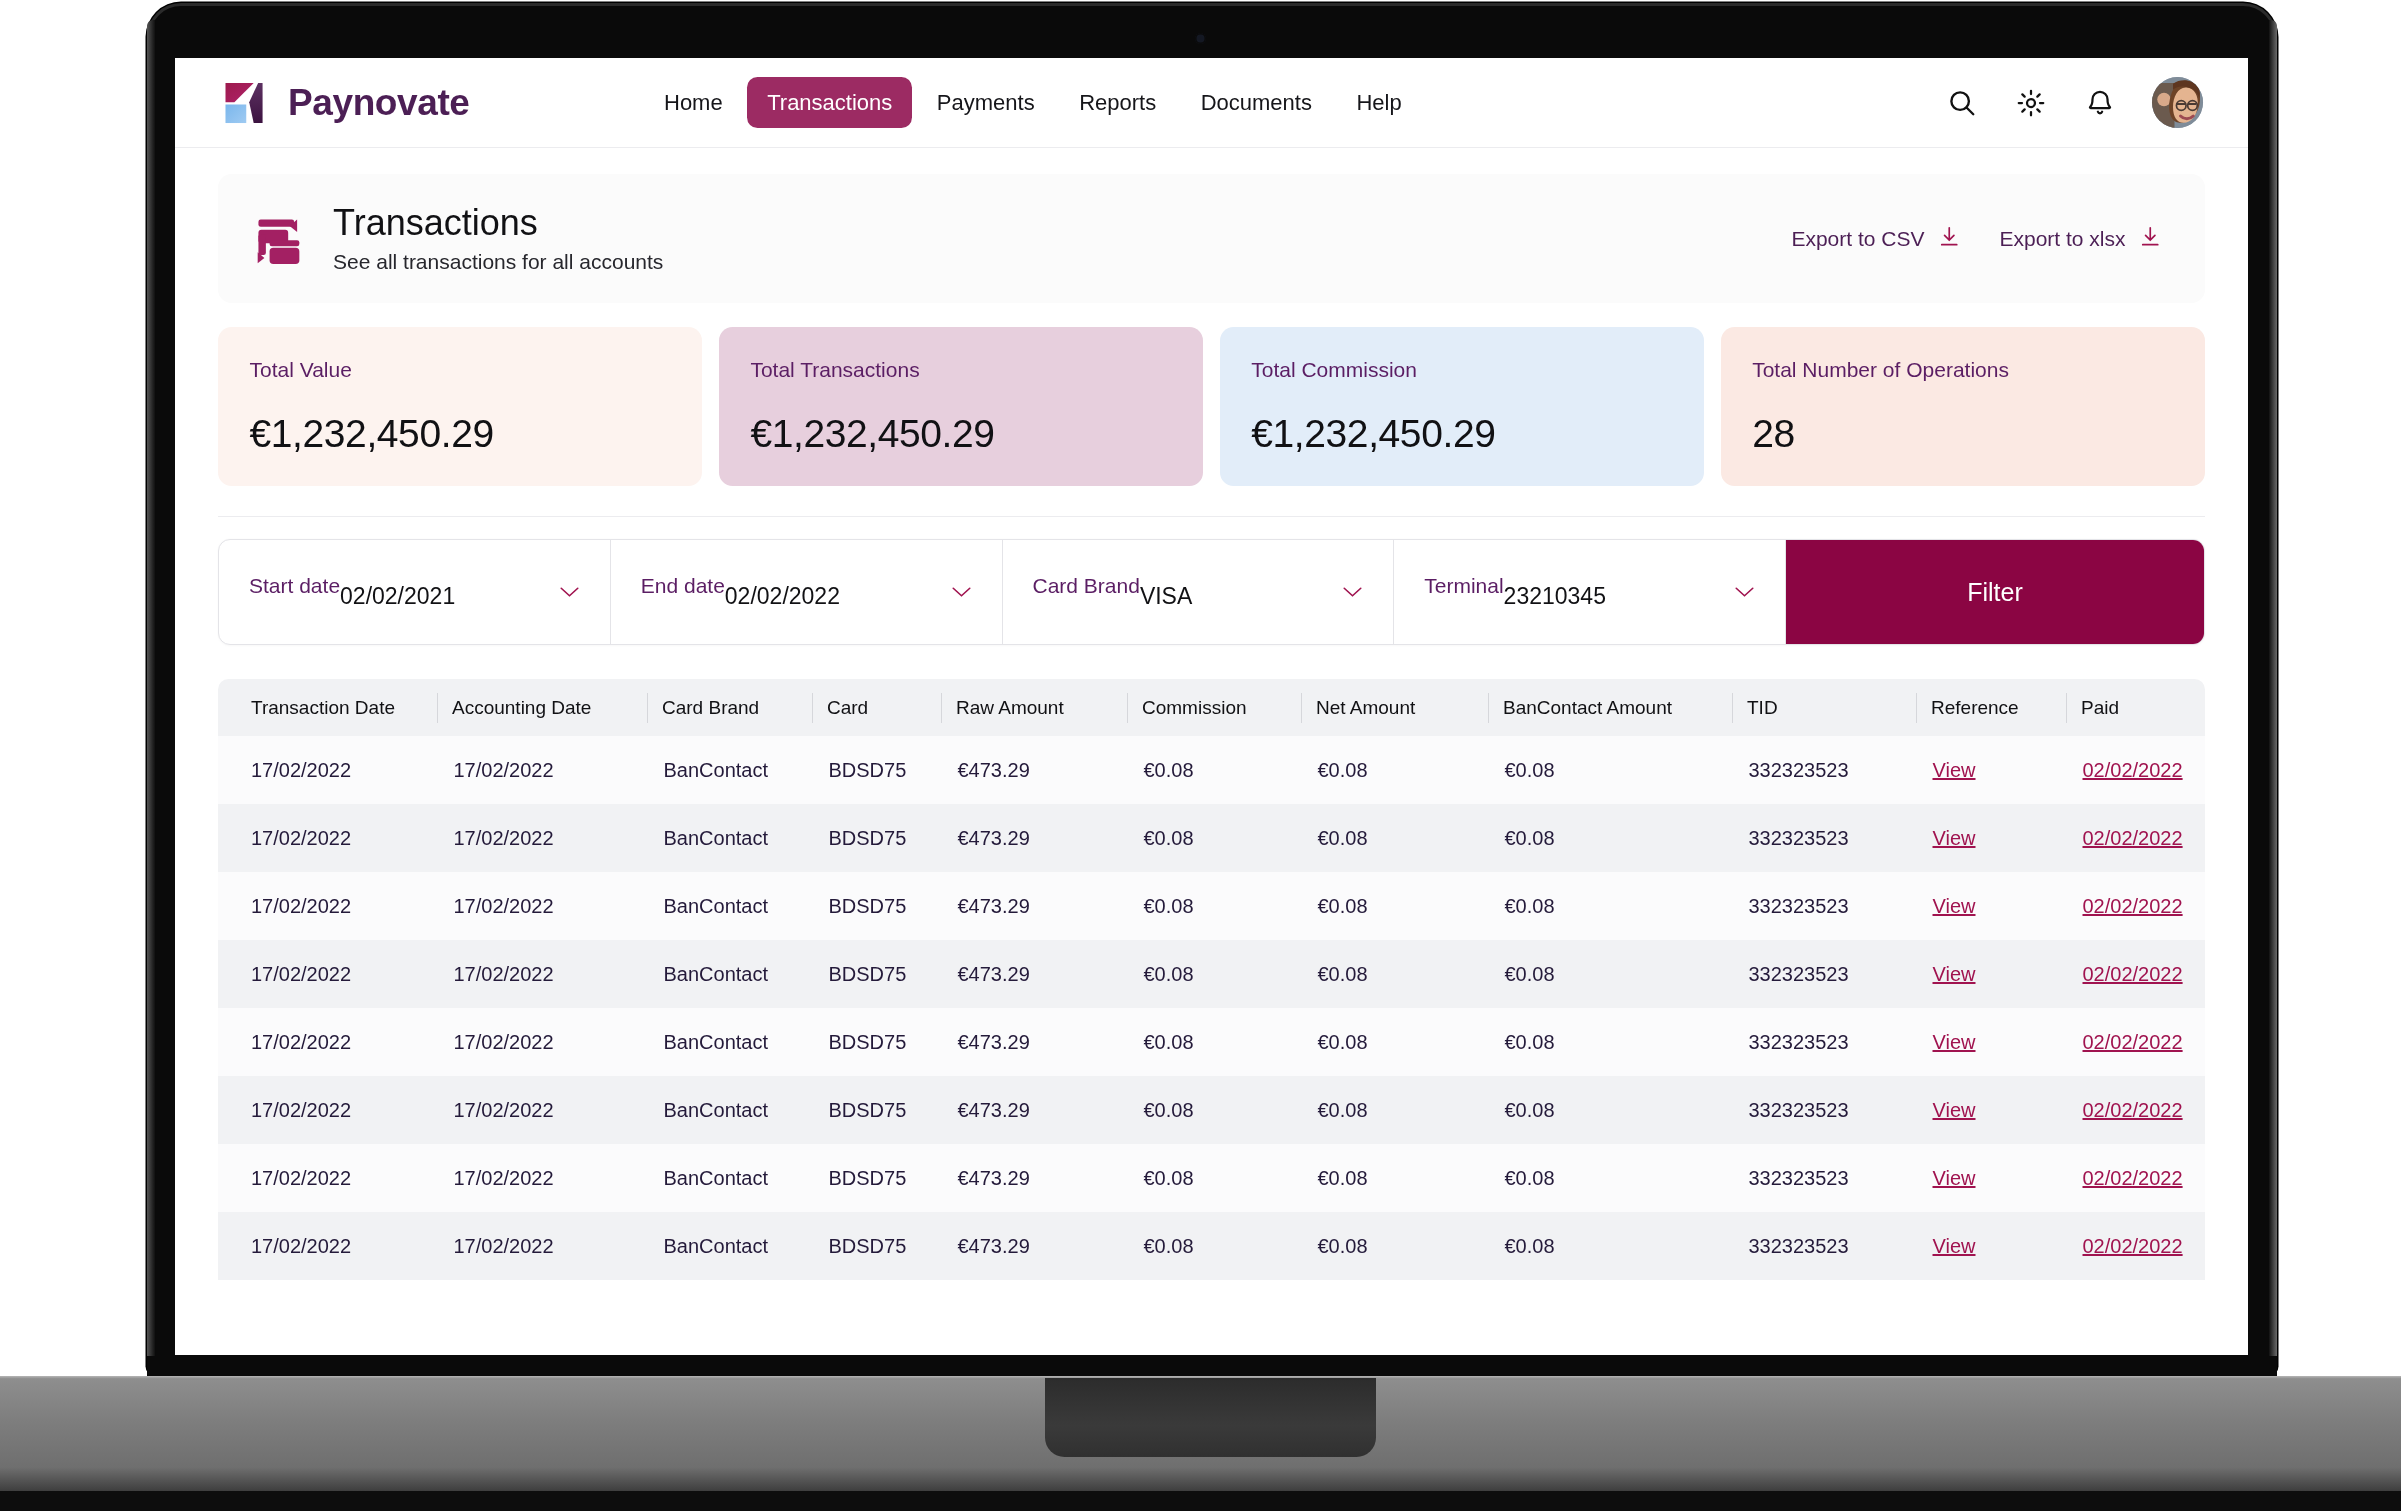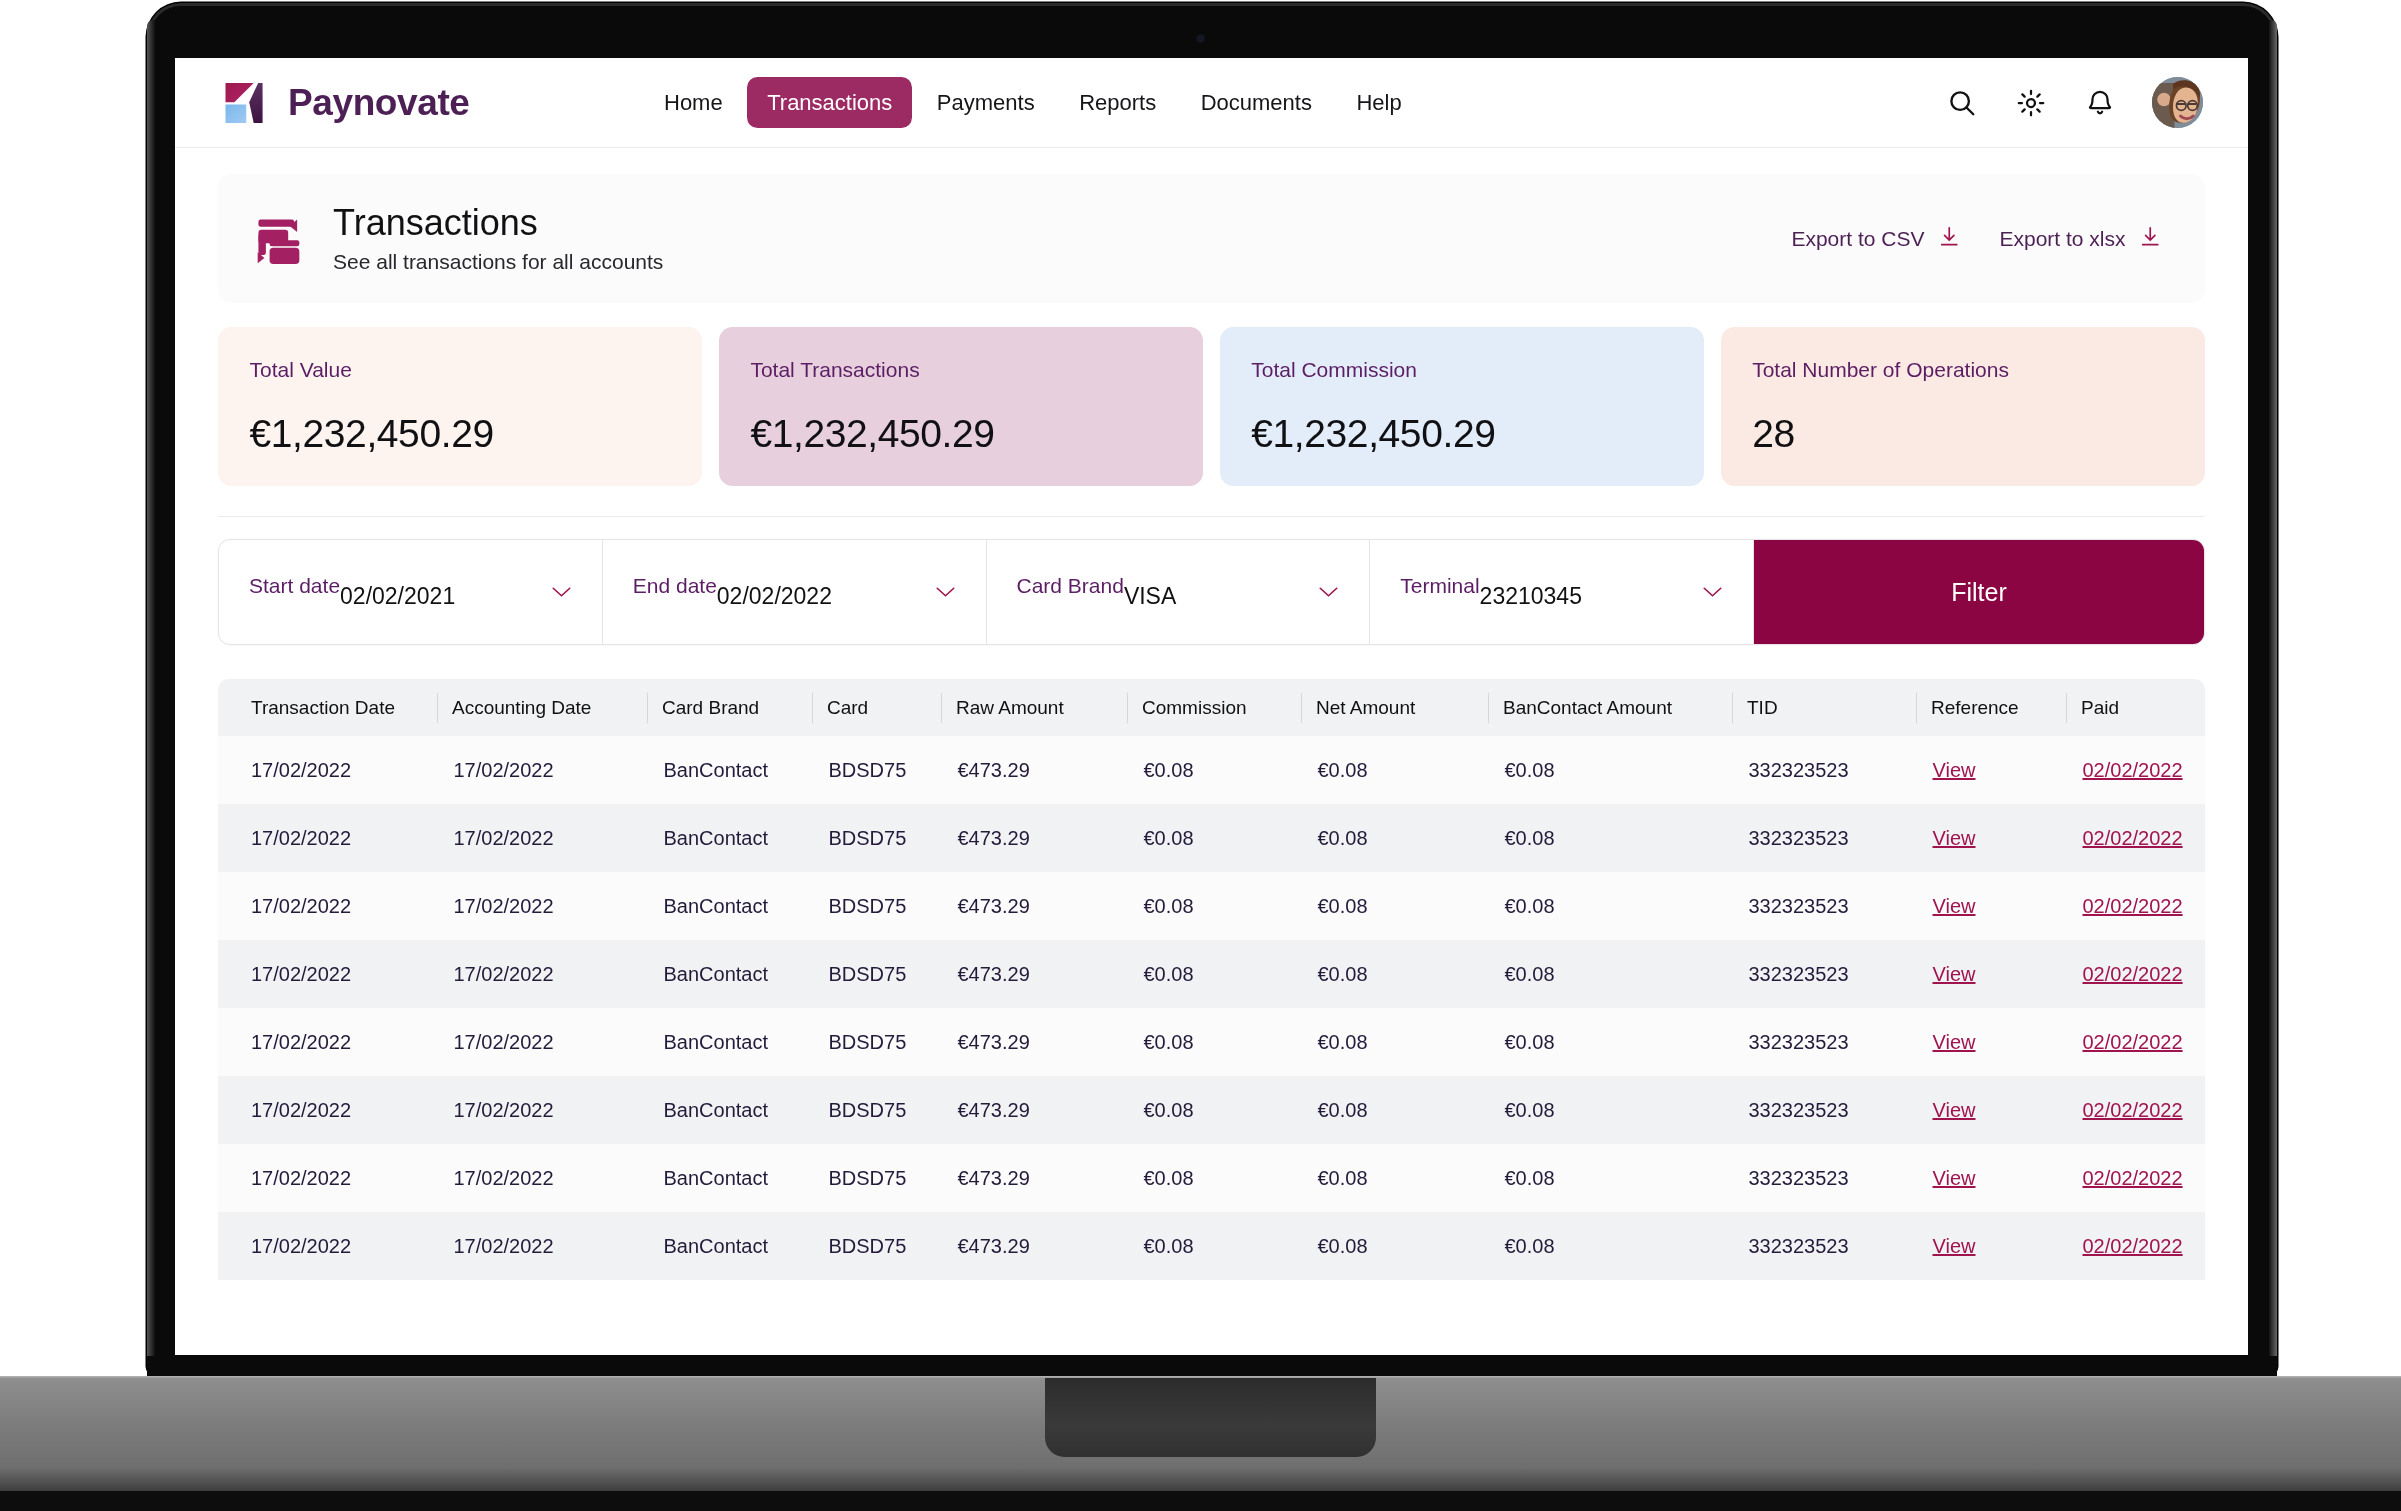--- a/index.html
+++ b/index.html
@@ -143,21 +143,21 @@
   }
   .fcell {
     flex: 1; padding: 21px 30px; display: flex; align-items: center;
     justify-content: space-between; border-right: 0.7px solid #e4e4e8; cursor: pointer;
   }
   .fcell-inner { display: flex; flex-direction: row; justify-content: center; }
   .fcell-label { font-size: 21px; color: #5b1e64; }
   .fcell-value { font-size: 23px; color: #111114; margin-top: 9px; }
   .chev { width: 21px; height: 12px; flex:none; }
   .filter-btn {
-    width: 450px; flex: none; background: #8b0543; color: #fff;
+    width: 418px; flex: none; background: #8b0543; color: #fff;
     display: flex; align-items: center; justify-content: center;
     font-size: 25px; cursor: pointer;
   }
 
   
   .table { margin-top: 34px; }
   .thead {
     background: #f1f2f4; border-radius: 10.5px 10.5px 0 0; display: flex;
     height: 57px; align-items: center;
   }

